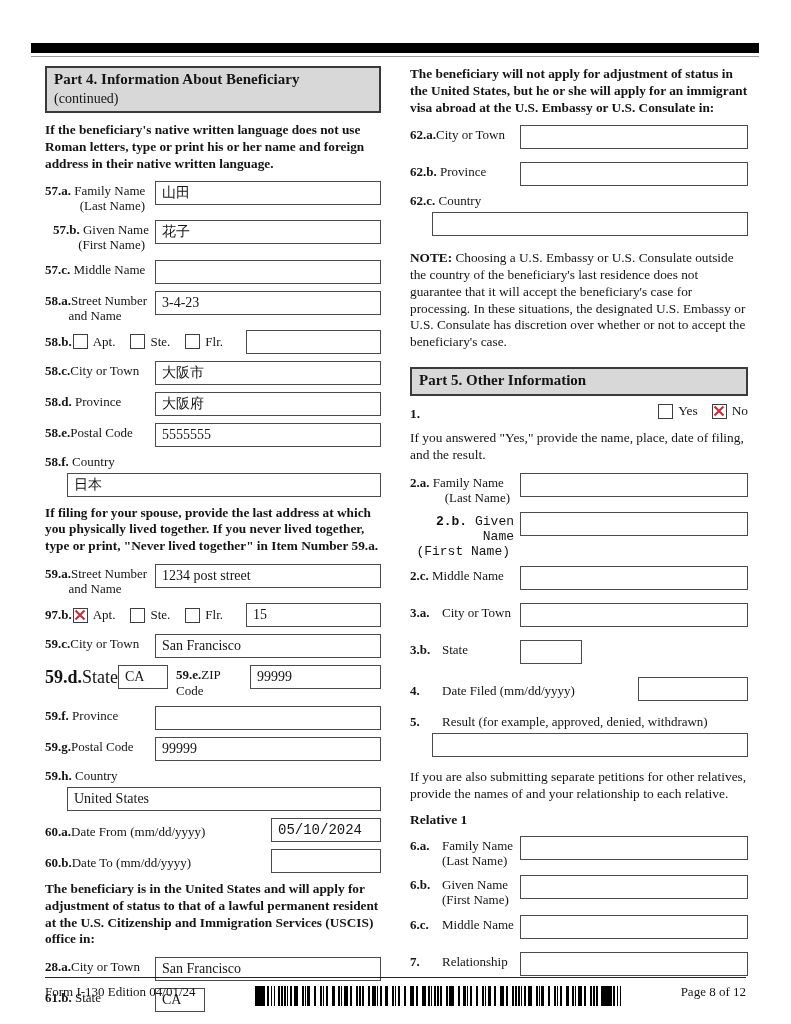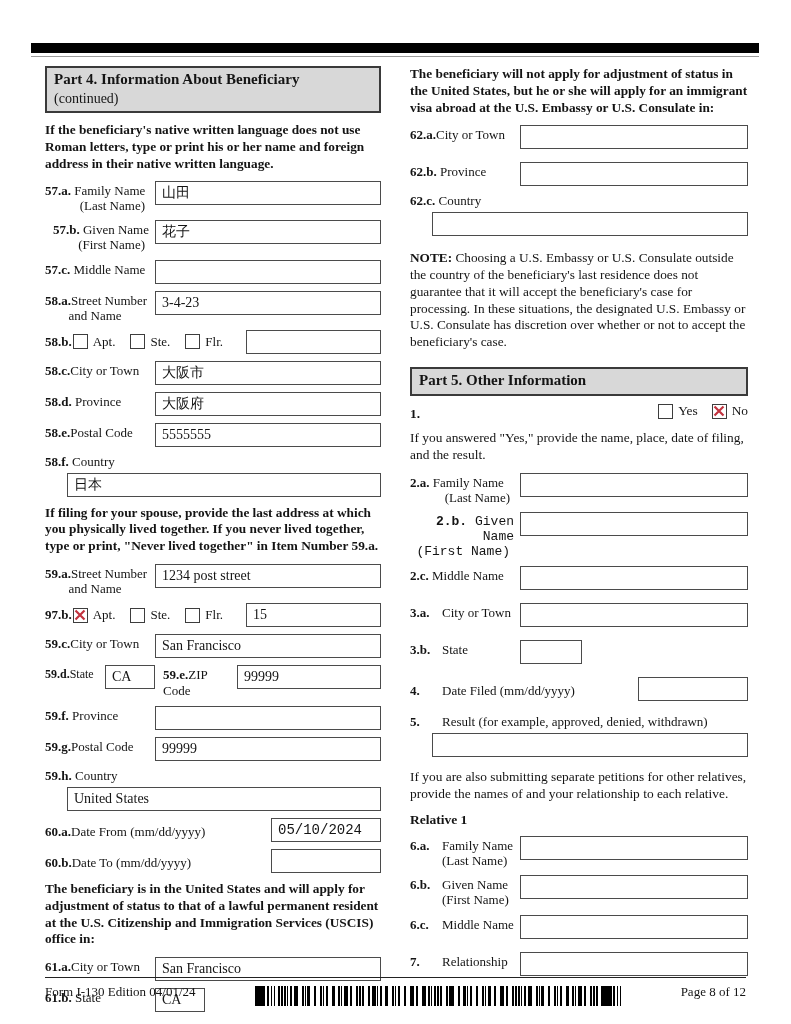--- a/index.html
+++ b/index.html
@@ -58,21 +58,21 @@
   .qnum { flex:0 0 29px; font-weight:bold; padding-top:1px; }
   .qbody { flex:1; position:relative; line-height:1.5; }
   .yesno { position:absolute; right:0; bottom:1px; display:flex; align-items:center; }
   .yesno .cb { margin-right:5px; }
   .yesno .ynlbl { margin-right:14px; }
   .yesno .ynlbl:last-child { margin-right:0; }
 
   .subhead { font-weight:bold; font-size:13.5px; margin:4px 0 8px 0; }
 
   .combo { display:flex; align-items:flex-start; margin-bottom:7px; }
-  .combo .lbl-sm { flex:0 0 60px; font-size:12px; padding-top:2px; }
+  .combo .lbl-sm { flex:0 0 60px; font-size:18px; padding-top:2px; }
   .combo .lbl-md { flex:0 0 82px; font-size:13px; padding-top:2px; padding-left:8px; }
 
   .rowwide { display:flex; align-items:center; margin-bottom:7px; }
   .lbl-wide { flex:1; font-size:13px; padding-top:3px; }
 
   .footer {
     position:absolute; left:45px; right:45px; top:977px;
     border-top:1.5px solid #222; padding-top:6px;
     display:flex; align-items:center; font-size:13px;
   }
@@ -216,21 +216,21 @@
     </div>
 
     <div class="rowwide">
       <div class="lbl-wide"><span class="num">60.b.</span><span>Date To (mm/dd/yyyy)</span></div>
       <input class="box w110" value="" style="">
     </div>
 
     <div class="para">The beneficiary is in the United States and will apply for adjustment of status to that of a lawful permanent resident at the U.S. Citizenship and Immigration Services (USCIS) office in:</div>
 
     <div class="row">
-      <div class="lbl"><span class="num">61.a.</span><span>City or Town</span></div>
+      <div class="lbl"><span class="num">28.a.</span><span>City or Town</span></div>
       <input class="box" value="San Francisco" style="">
     </div>
 
     <div class="row">
       <div class="lbl"><span class="num">61.b.</span> <span>State</span></div>
       <input class="box w50" value="CA" style="">
     </div>
   </div>
 
   <div class="col col-right">

